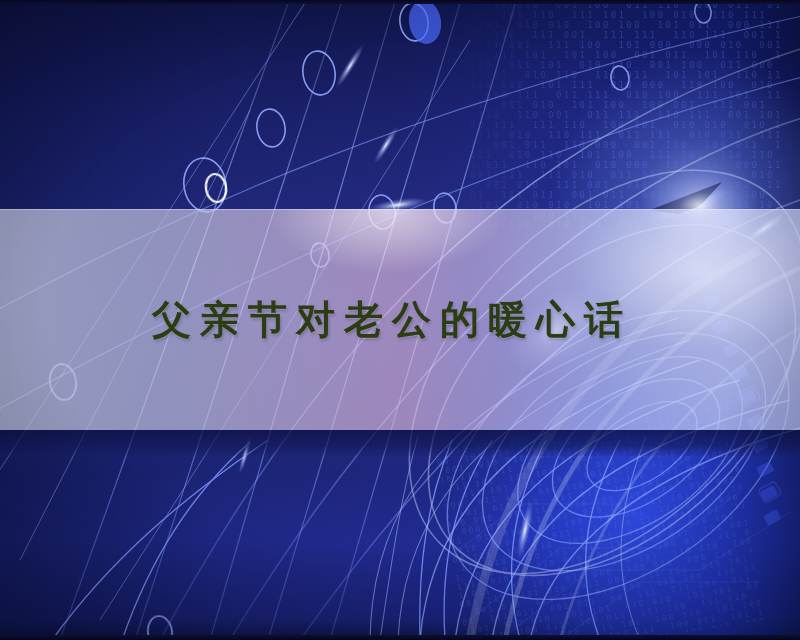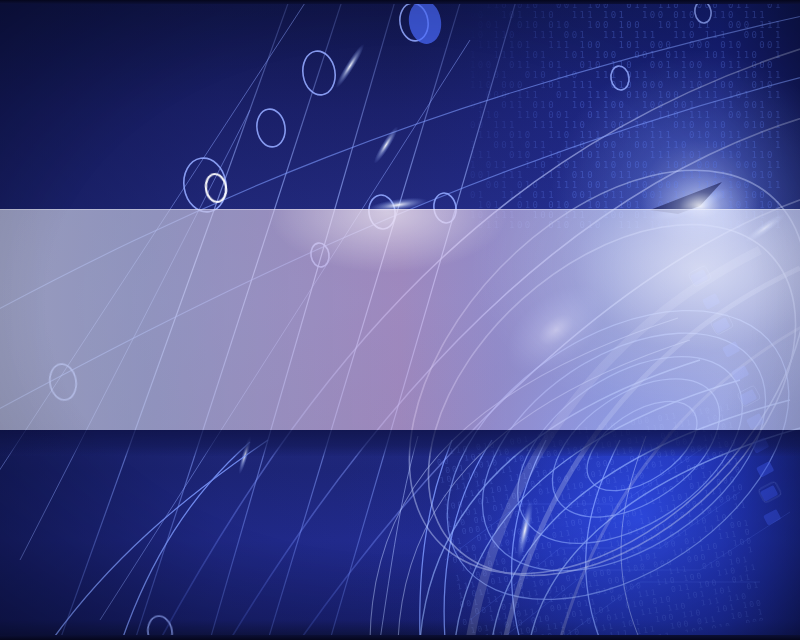--- a/index.html
+++ b/index.html
@@ -404,17 +404,20 @@
 
     </g>
   </svg>
 
   <div id="band"></div>
   <div id="band-glow"></div>
   <div id="band-shadow"></div>
 
   <div class="layer" id="bg-vignette"></div>
 
+  <div id="title-wrap">
+    <div id="title">父亲节对老公的暖心话</div>
+  </div>
 
   <div id="edge-top"></div>
   <div id="edge-bottom"></div>
 
 </div>
 
 </body></html>

